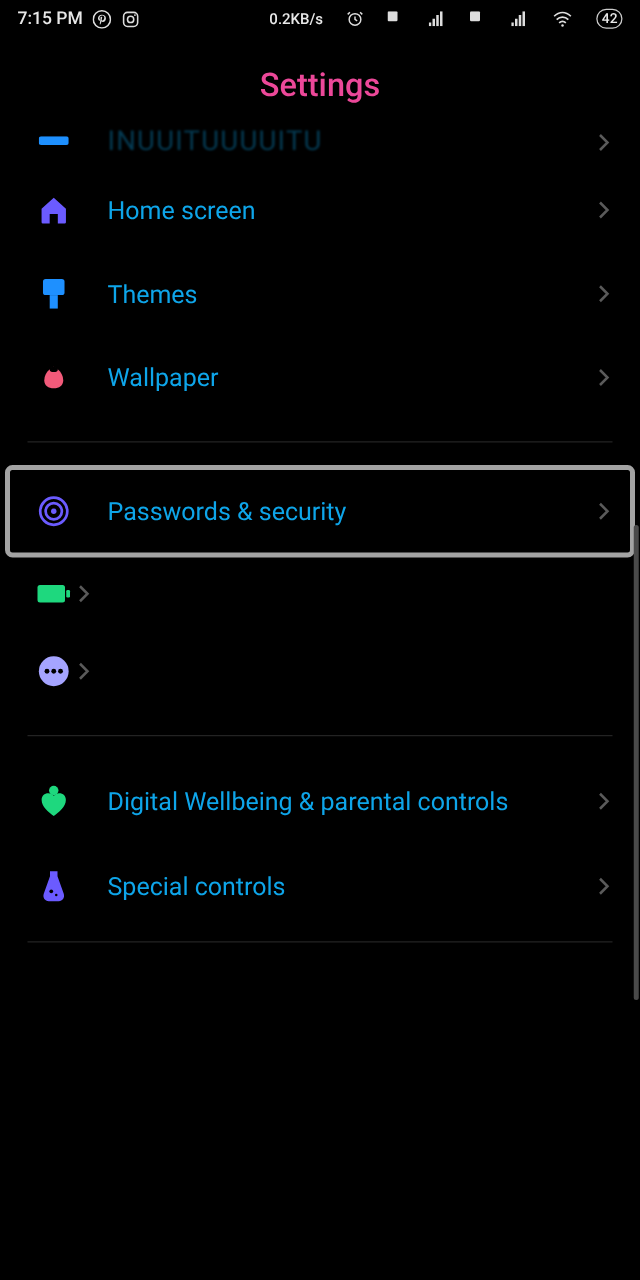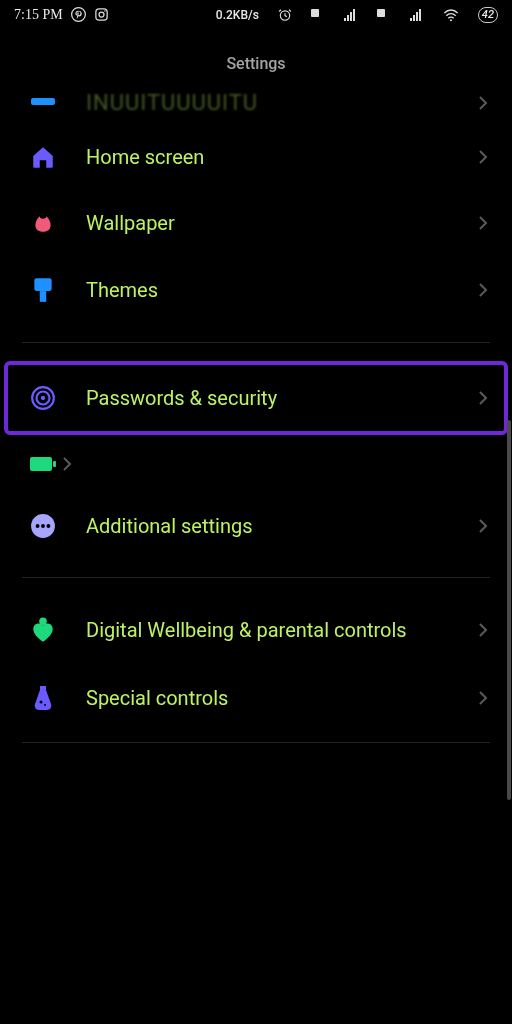--- a/index.html
+++ b/index.html
@@ -20,49 +20,47 @@
     display: flex;
     justify-content: space-between;
     align-items: center;
     padding: 4px 14px;
     font-size: 14px;
     font-weight: 500;
     height: 30px;
   }
   .status-left {
     display: flex;
-    align-items: flex-start;
+    align-items: flex-end;
     gap: 8px;
-    font-family: Liberation Serif, serif;
   }
   .status-right {
     display: flex;
     align-items: center;
     gap: 19px;
     font-size: 12px;
   }
   .status-icon {
     display: inline-flex;
     align-items: center;
     justify-content: center;
   }
   .battery-pill {
     border: 1.5px solid #ccc;
     border-radius: 10px;
     padding: 0 3px;
     font-size: 11px;
     line-height: 14px;
-    font-style: italic;
   }
   .title {
     text-align: center;
-    font-size: 16px;
+    font-size: 26px;
     font-weight: 500;
     padding: 24px 0 18px;
-    color: #a3a3a3;
+    color: #ec4899;
   }
   .list {
     padding: 0 8px;
   }
   .row {
     display: flex;
     align-items: center;
     padding: 20px 16px;
     position: relative;
   }
@@ -78,36 +76,36 @@
   }
   .icon-slot {
     width: 38px;
     display: flex;
     align-items: center;
     justify-content: center;
     flex-shrink: 0;
   }
   .row-label {
     font-size: 20px;
-    color: #bef264;
+    color: #0ea5e9;
     flex: 1;
     padding-left: 24px;
     line-height: 1.3;
   }
   .chev {
     color: #5a5a5a;
     flex-shrink: 0;
   }
   .divider {
     height: 1px;
     background: #232323;
     margin: 18px 14px;
   }
   .highlight {
-    border: 4px solid #6d28d9;
+    border: 4px solid #a3a3a3;
     border-radius: 6px;
     margin: 0 -4px;
   }
   .scroll-indicator {
     position: absolute;
     right: 1px;
     top: 420px;
     width: 4px;
     height: 380px;
     background: #4a4a4a;
@@ -206,41 +204,41 @@
     <span class="row-label">Home screen</span>
     <span class="chev">
       <svg width="10" height="16" viewBox="0 0 10 16">
           <path d="M2 2l6 6-6 6" stroke="#5a5a5a" stroke-width="2" fill="none"></path>
         </svg>
     </span>
   </div>
 
   <div class="row">
     <span class="icon-slot">
+      <svg width="26" height="28" viewBox="0 0 24 26">
+          <rect x="4" y="2" width="16" height="12" rx="2" fill="#1e90ff"></rect>
+          <rect x="9" y="14" width="6" height="10" fill="#1e90ff"></rect>
+        </svg>
+    </span>
+    <span class="row-label">Themes</span>
+    <span class="chev">
+      <svg width="10" height="16" viewBox="0 0 10 16">
+          <path d="M2 2l6 6-6 6" stroke="#5a5a5a" stroke-width="2" fill="none"></path>
+        </svg>
+    </span>
+  </div>
+
+  <div class="row">
+    <span class="icon-slot">
       <svg width="26" height="26" viewBox="0 0 24 24">
           <path d="M12 4c0 0-7 3-7 10 0 4 3 6 7 6s7-2 7-6c0-7-7-10-7-10z" fill="#f25a7a"></path>
           <ellipse cx="12" cy="6" rx="3" ry="2" fill="#000"></ellipse>
         </svg>
     </span>
     <span class="row-label">Wallpaper</span>
-    <span class="chev">
-      <svg width="10" height="16" viewBox="0 0 10 16">
-          <path d="M2 2l6 6-6 6" stroke="#5a5a5a" stroke-width="2" fill="none"></path>
-        </svg>
-    </span>
-  </div>
-
-  <div class="row">
-    <span class="icon-slot">
-      <svg width="26" height="28" viewBox="0 0 24 26">
-          <rect x="4" y="2" width="16" height="12" rx="2" fill="#1e90ff"></rect>
-          <rect x="9" y="14" width="6" height="10" fill="#1e90ff"></rect>
-        </svg>
-    </span>
-    <span class="row-label">Themes</span>
     <span class="chev">
       <svg width="10" height="16" viewBox="0 0 10 16">
           <path d="M2 2l6 6-6 6" stroke="#5a5a5a" stroke-width="2" fill="none"></path>
         </svg>
     </span>
   </div>
 
   <div class="divider"></div>
 
   <div class="row highlight">
@@ -276,21 +274,20 @@
 
   <div class="row">
     <span class="icon-slot">
       <svg width="26" height="26" viewBox="0 0 24 24">
           <circle cx="12" cy="12" r="11" fill="#a5a4ff"></circle>
           <circle cx="7" cy="12" r="1.8" fill="#000"></circle>
           <circle cx="12" cy="12" r="1.8" fill="#000"></circle>
           <circle cx="17" cy="12" r="1.8" fill="#000"></circle>
         </svg>
     </span>
-    <span class="row-label">Additional settings</span>
     <span class="chev">
       <svg width="10" height="16" viewBox="0 0 10 16">
           <path d="M2 2l6 6-6 6" stroke="#5a5a5a" stroke-width="2" fill="none"></path>
         </svg>
     </span>
   </div>
 
   <div class="divider"></div>
 
   <div class="row">

